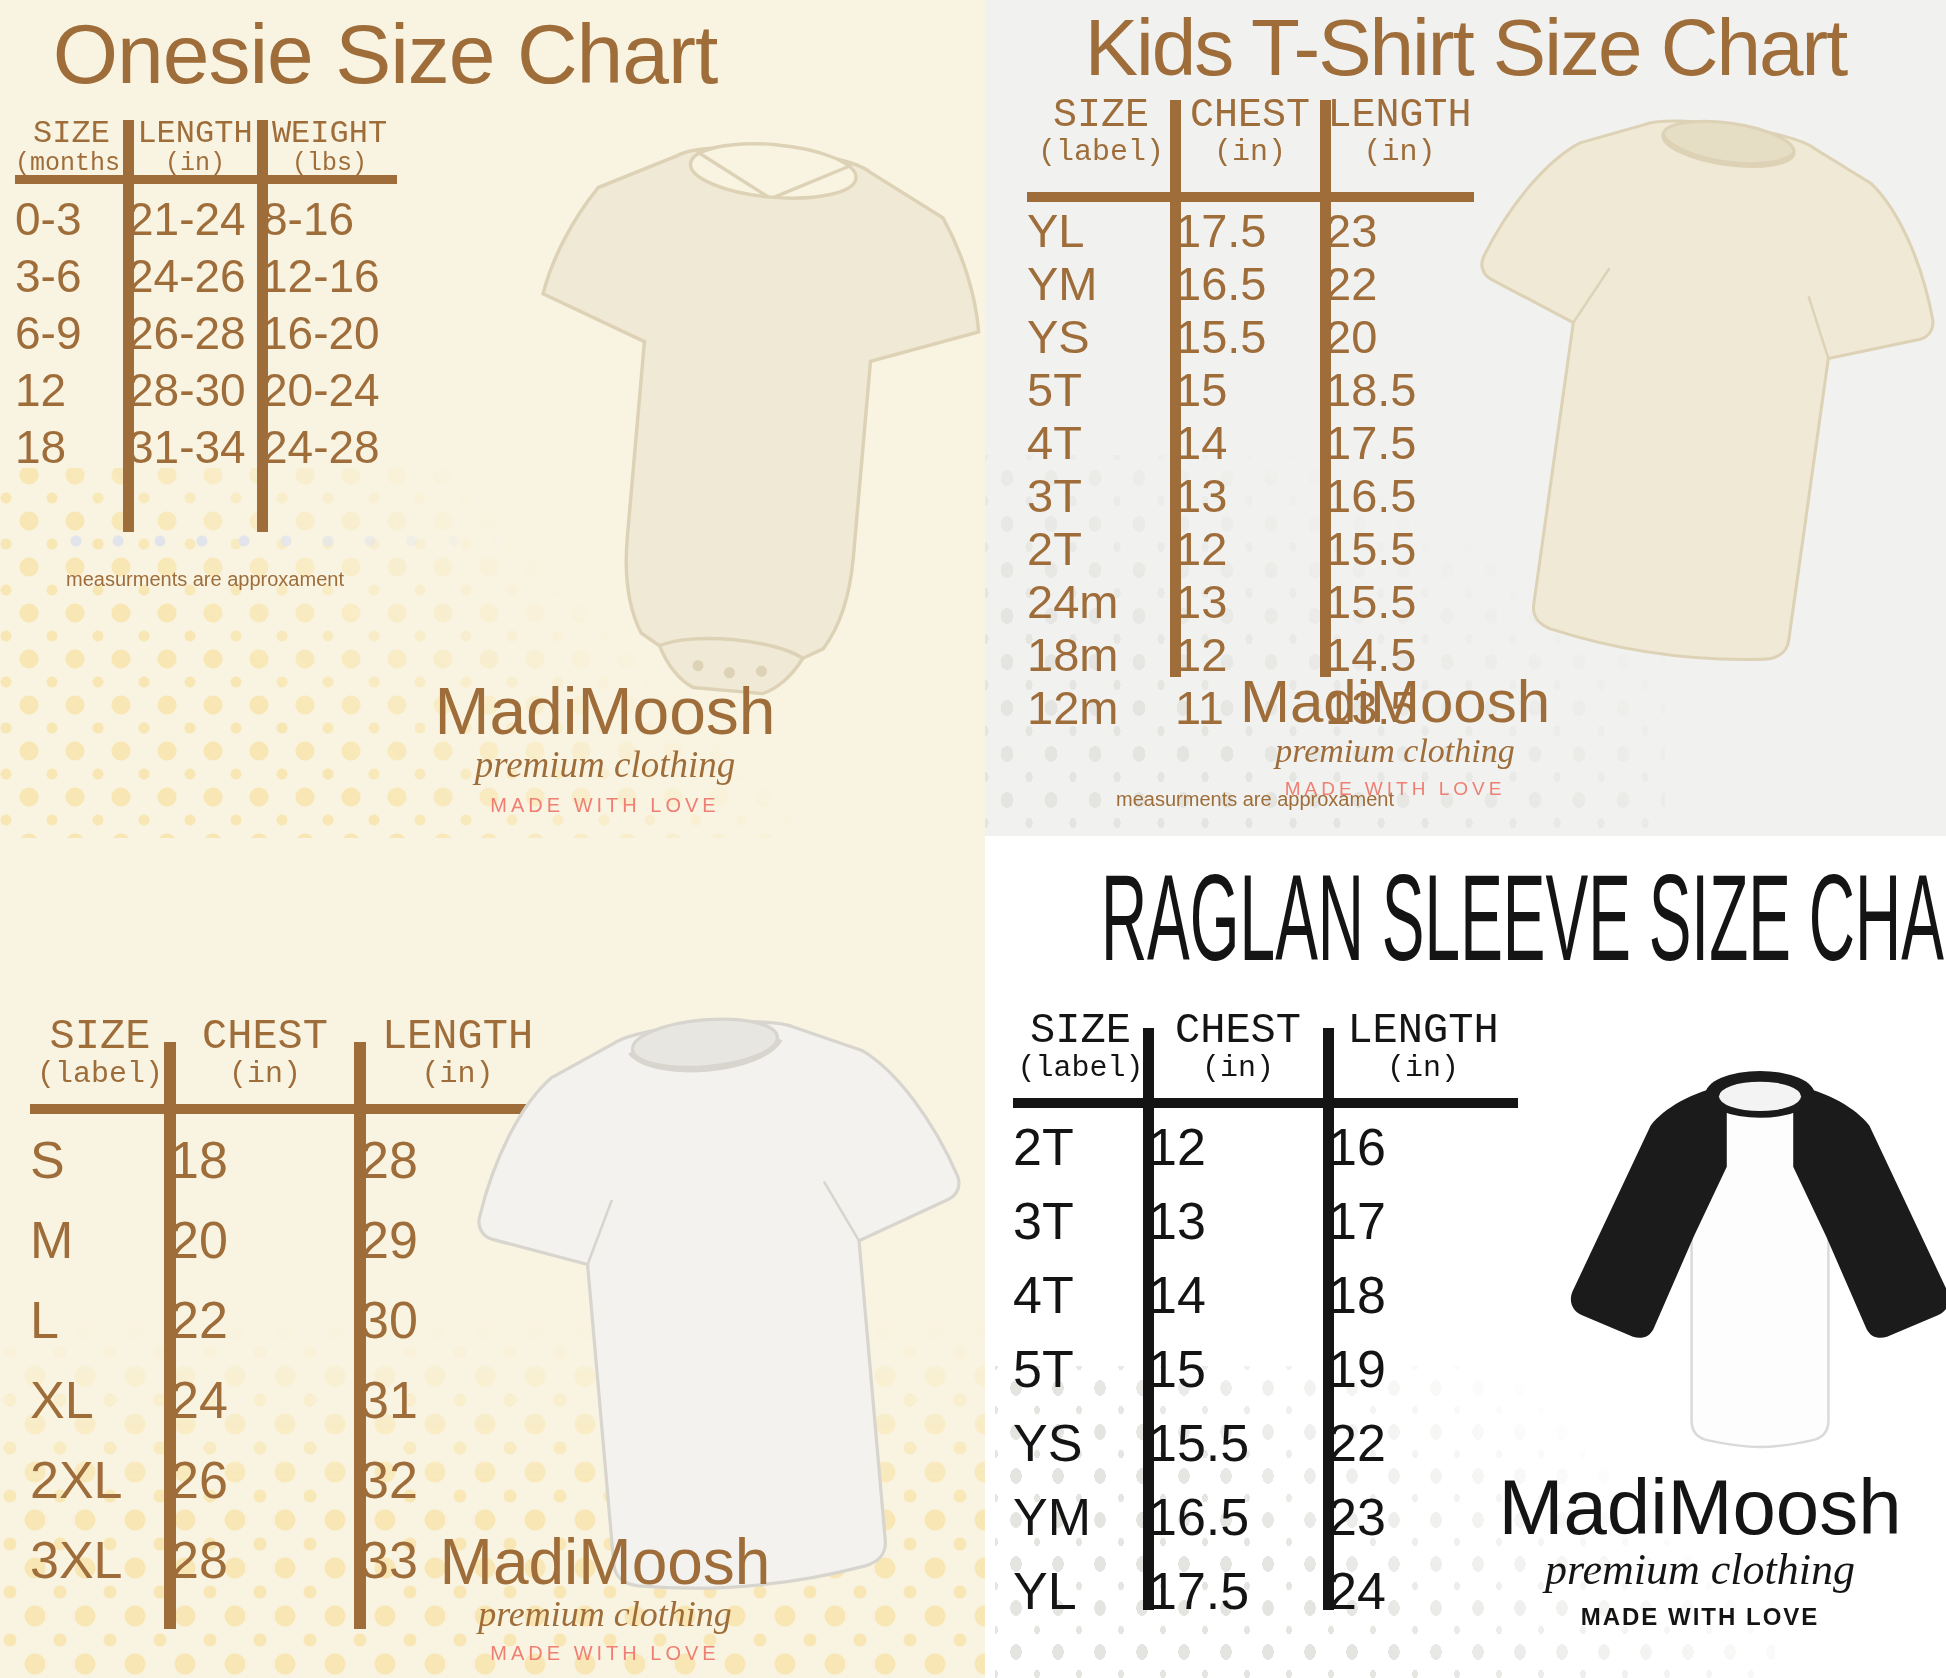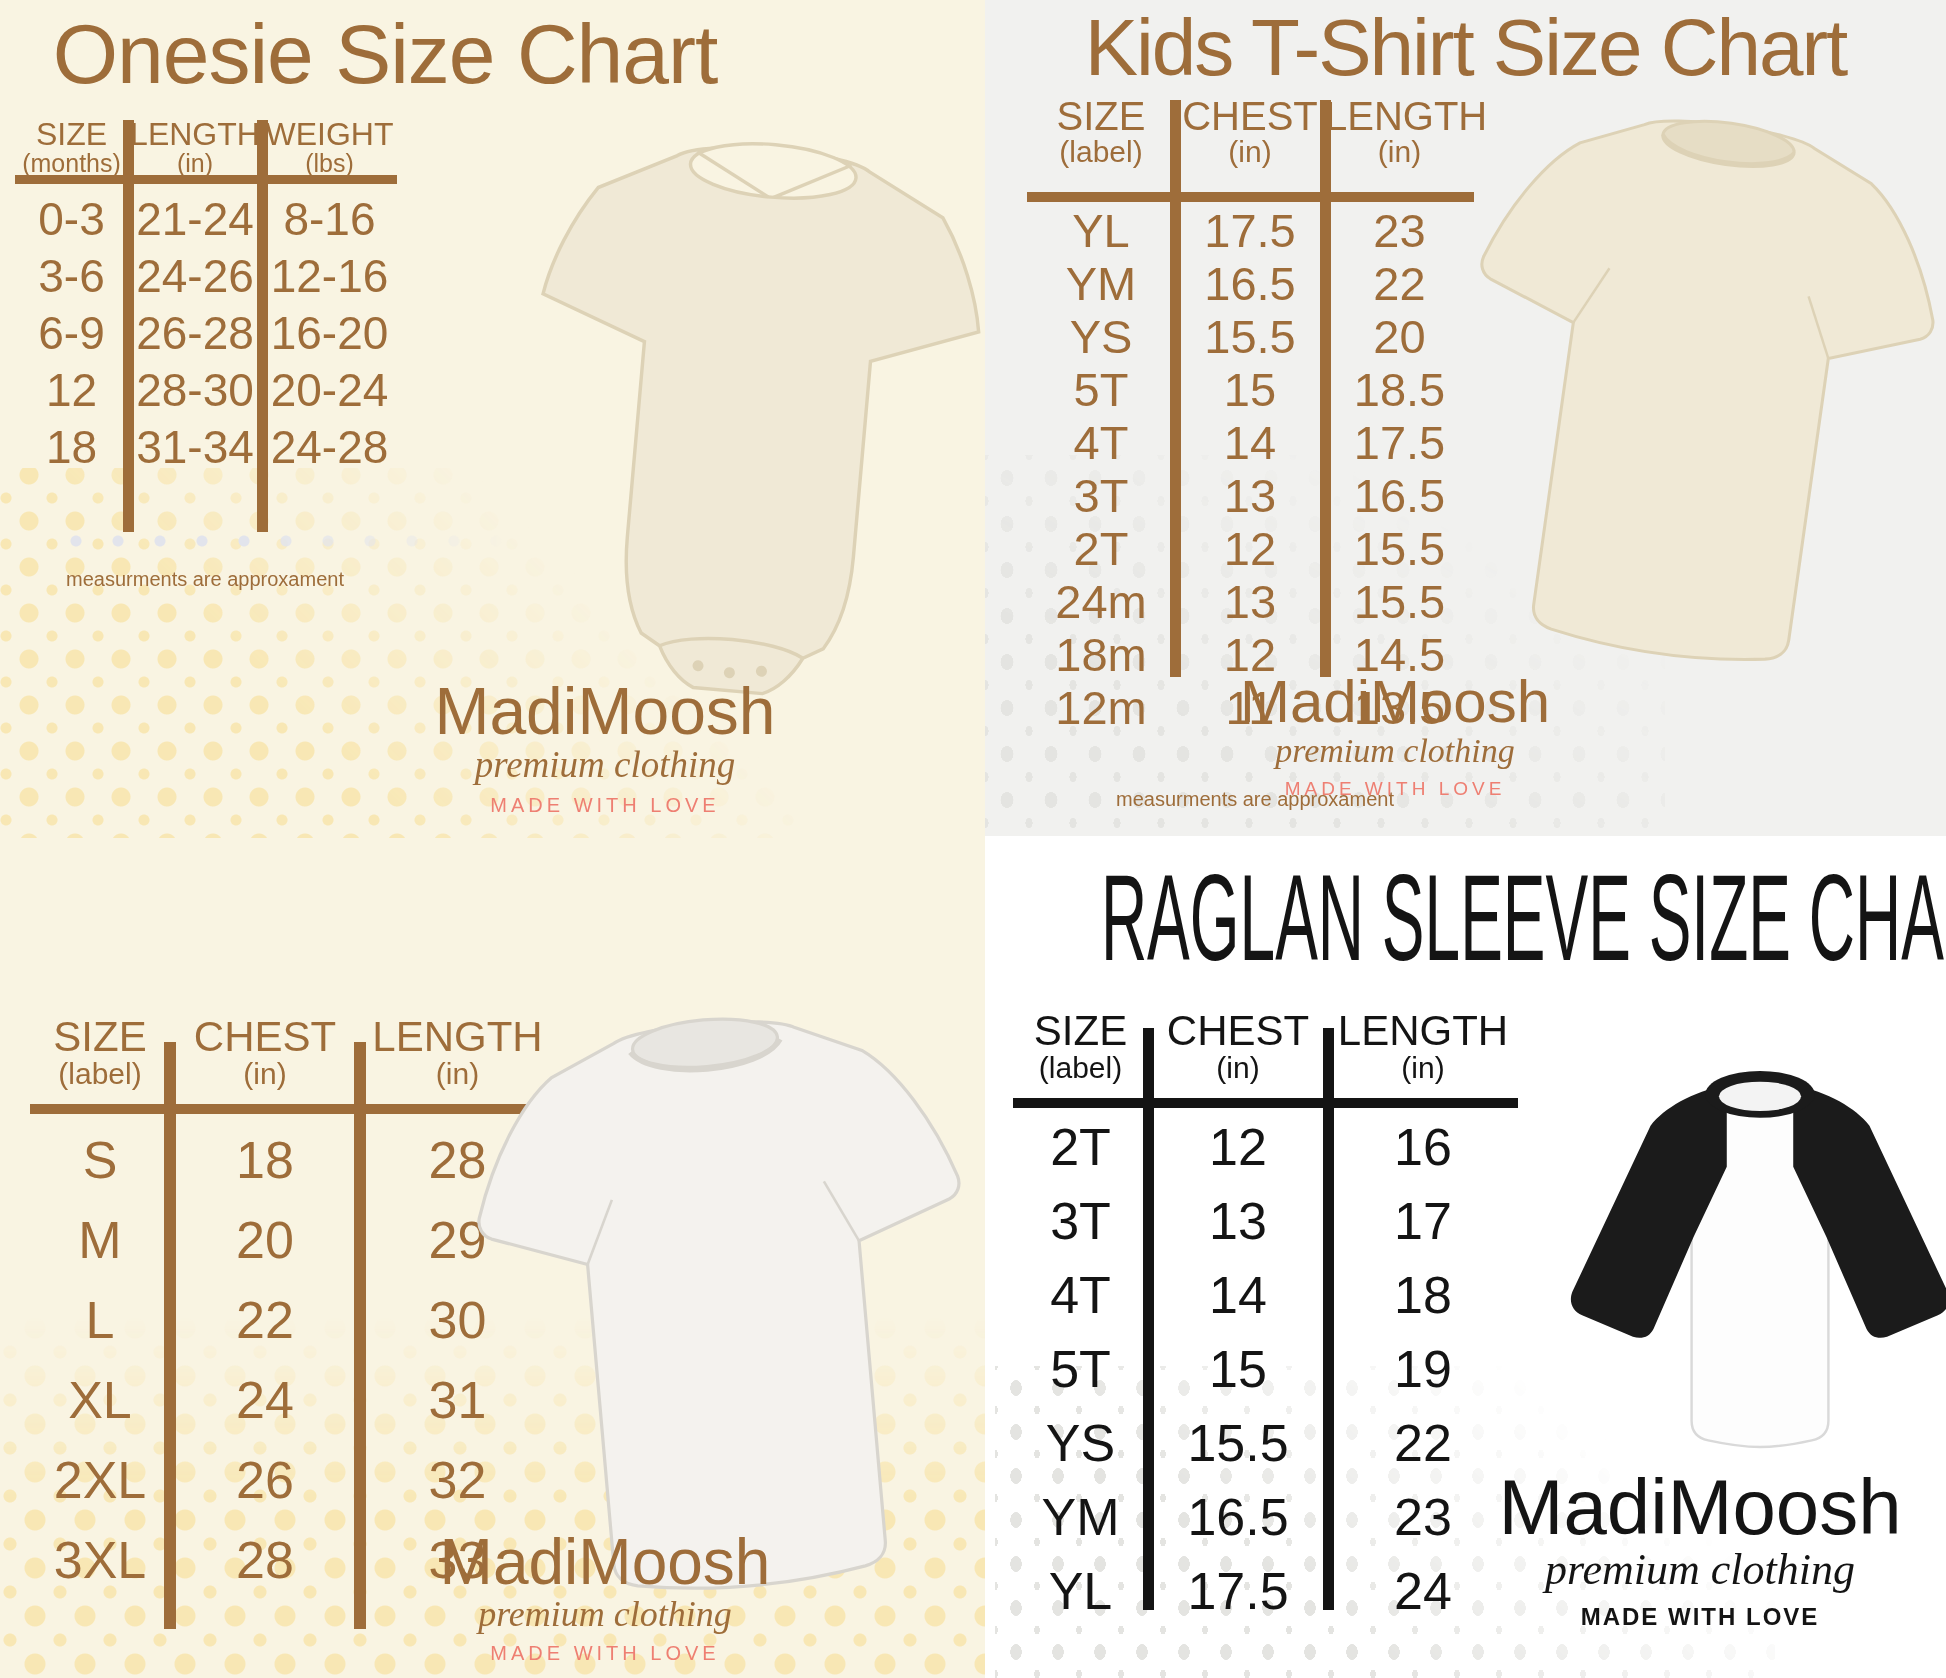--- a/index.html
+++ b/index.html
@@ -57,25 +57,25 @@
   #title1{left:0;top:12px;width:770px;font-size:84px;letter-spacing:-1px;}
   #title2{left:8px;top:8px;width:945px;font-size:80px;letter-spacing:-2px;}
   .title-cond{line-height:1;}
   .title-cond .cond{display:inline-block;transform:scale(0.80,1.52);transform-origin:center top;white-space:nowrap;}
   #title3{left:0;top:24px;width:790px;font-size:74px;color:var(--brown);}
   #title4{left:0;top:20px;width:952px;font-size:80px;color:var(--black);}
 
   
   .sizetable{position:absolute;}
   .thead{display:grid;position:absolute;left:0;top:0;}
-  .hcell{text-align:center;white-space:nowrap;line-height:1.02;}
+  .hcell{text-align:center;white-space:nowrap;line-height:1.02;font-family:Liberation Mono, monospace;}
   .h-main{display:block;}
   .h-sub{display:block;}
   .hline,.vline{position:absolute;}
-  .tbody{display:grid;position:absolute;left:0;text-align:center;white-space:nowrap;}
+  .tbody{display:grid;position:absolute;left:0;text-align:left;white-space:nowrap;}
   .tbody .cell{align-self:center;}
 
   .t-brown{color:var(--brown);}
   .t-brown .hline,.t-brown .vline{background:var(--brown);}
   .t-black{color:var(--black);}
   .t-black .hline,.t-black .vline{background:var(--black);}
 
   #t1{left:15px;top:118px;width:382px;height:430px;}
   #t1 .thead{grid-template-columns:113px 134px 135px;width:382px;}
   #t1 .h-main{font-size:32px;} #t1 .h-sub{font-size:25px;}

